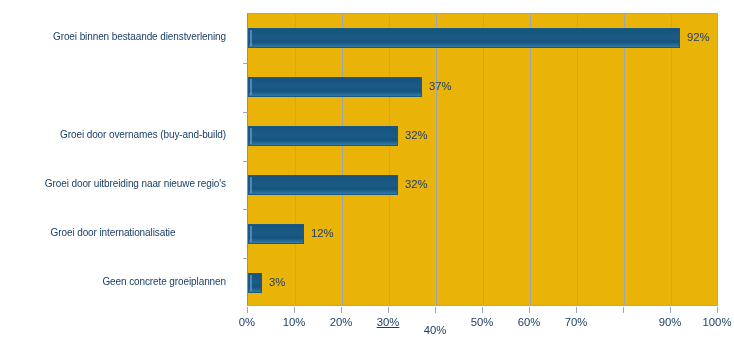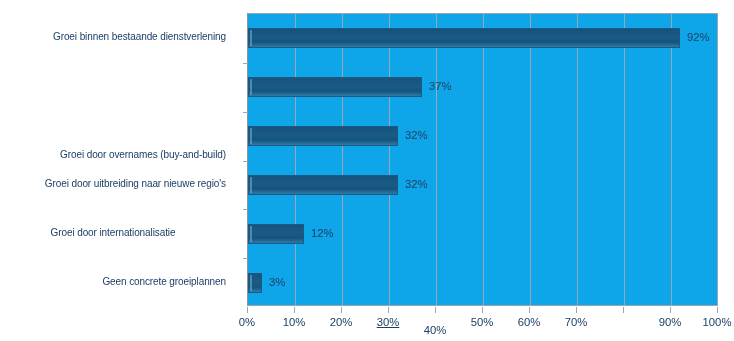--- a/index.html
+++ b/index.html
@@ -46,21 +46,21 @@
     position: absolute;
     left: 247px;
     top: 13px;
     width: 471px;
     height: 293px;
     border-top: 1px solid #9aa7b4;
     border-right: 1px solid #9aa7b4;
     border-bottom: 1px solid #9aa7b4;
     border-left: 1px solid #8793a0;
     box-sizing: border-box;
-    background: #0ea5e9;
+    background: #eab308;
   }
   .gridline {
     position: absolute;
     top: 0;
     bottom: 0;
     width: 1px;
     background: #9aa7b4;
   }
 
   
@@ -119,21 +119,21 @@
     white-space: nowrap;
   }
 </style>
 </head>
 <body>
 
 <div id="chart-root">
 
   <div class="cat-labels">
       <div class="cat-label" style="top: 17px;">Groei binnen bestaande dienstverlening</div>
-      <div class="cat-label" style="top: 115px; margin-top: 20px;">Groei door overnames (buy-and-build)</div>
+      <div class="cat-label" style="top: 115px;">Groei door overnames (buy-and-build)</div>
       <div class="cat-label" style="top: 164px; text-align: right;">Groei door uitbreiding naar nieuwe regio's</div>
       <div class="cat-label" style="top: 213px; text-align: center;">Groei door internationalisatie</div>
       <div class="cat-label" style="top: 262px;">Geen concrete groeiplannen</div>
     </div>
 
   <div class="plot">
       <div class="gridline" style="left: 47px;"></div>
       <div class="gridline" style="left: 94px;"></div>
       <div class="gridline" style="left: 141px;"></div>
       <div class="gridline" style="left: 188px;"></div>

